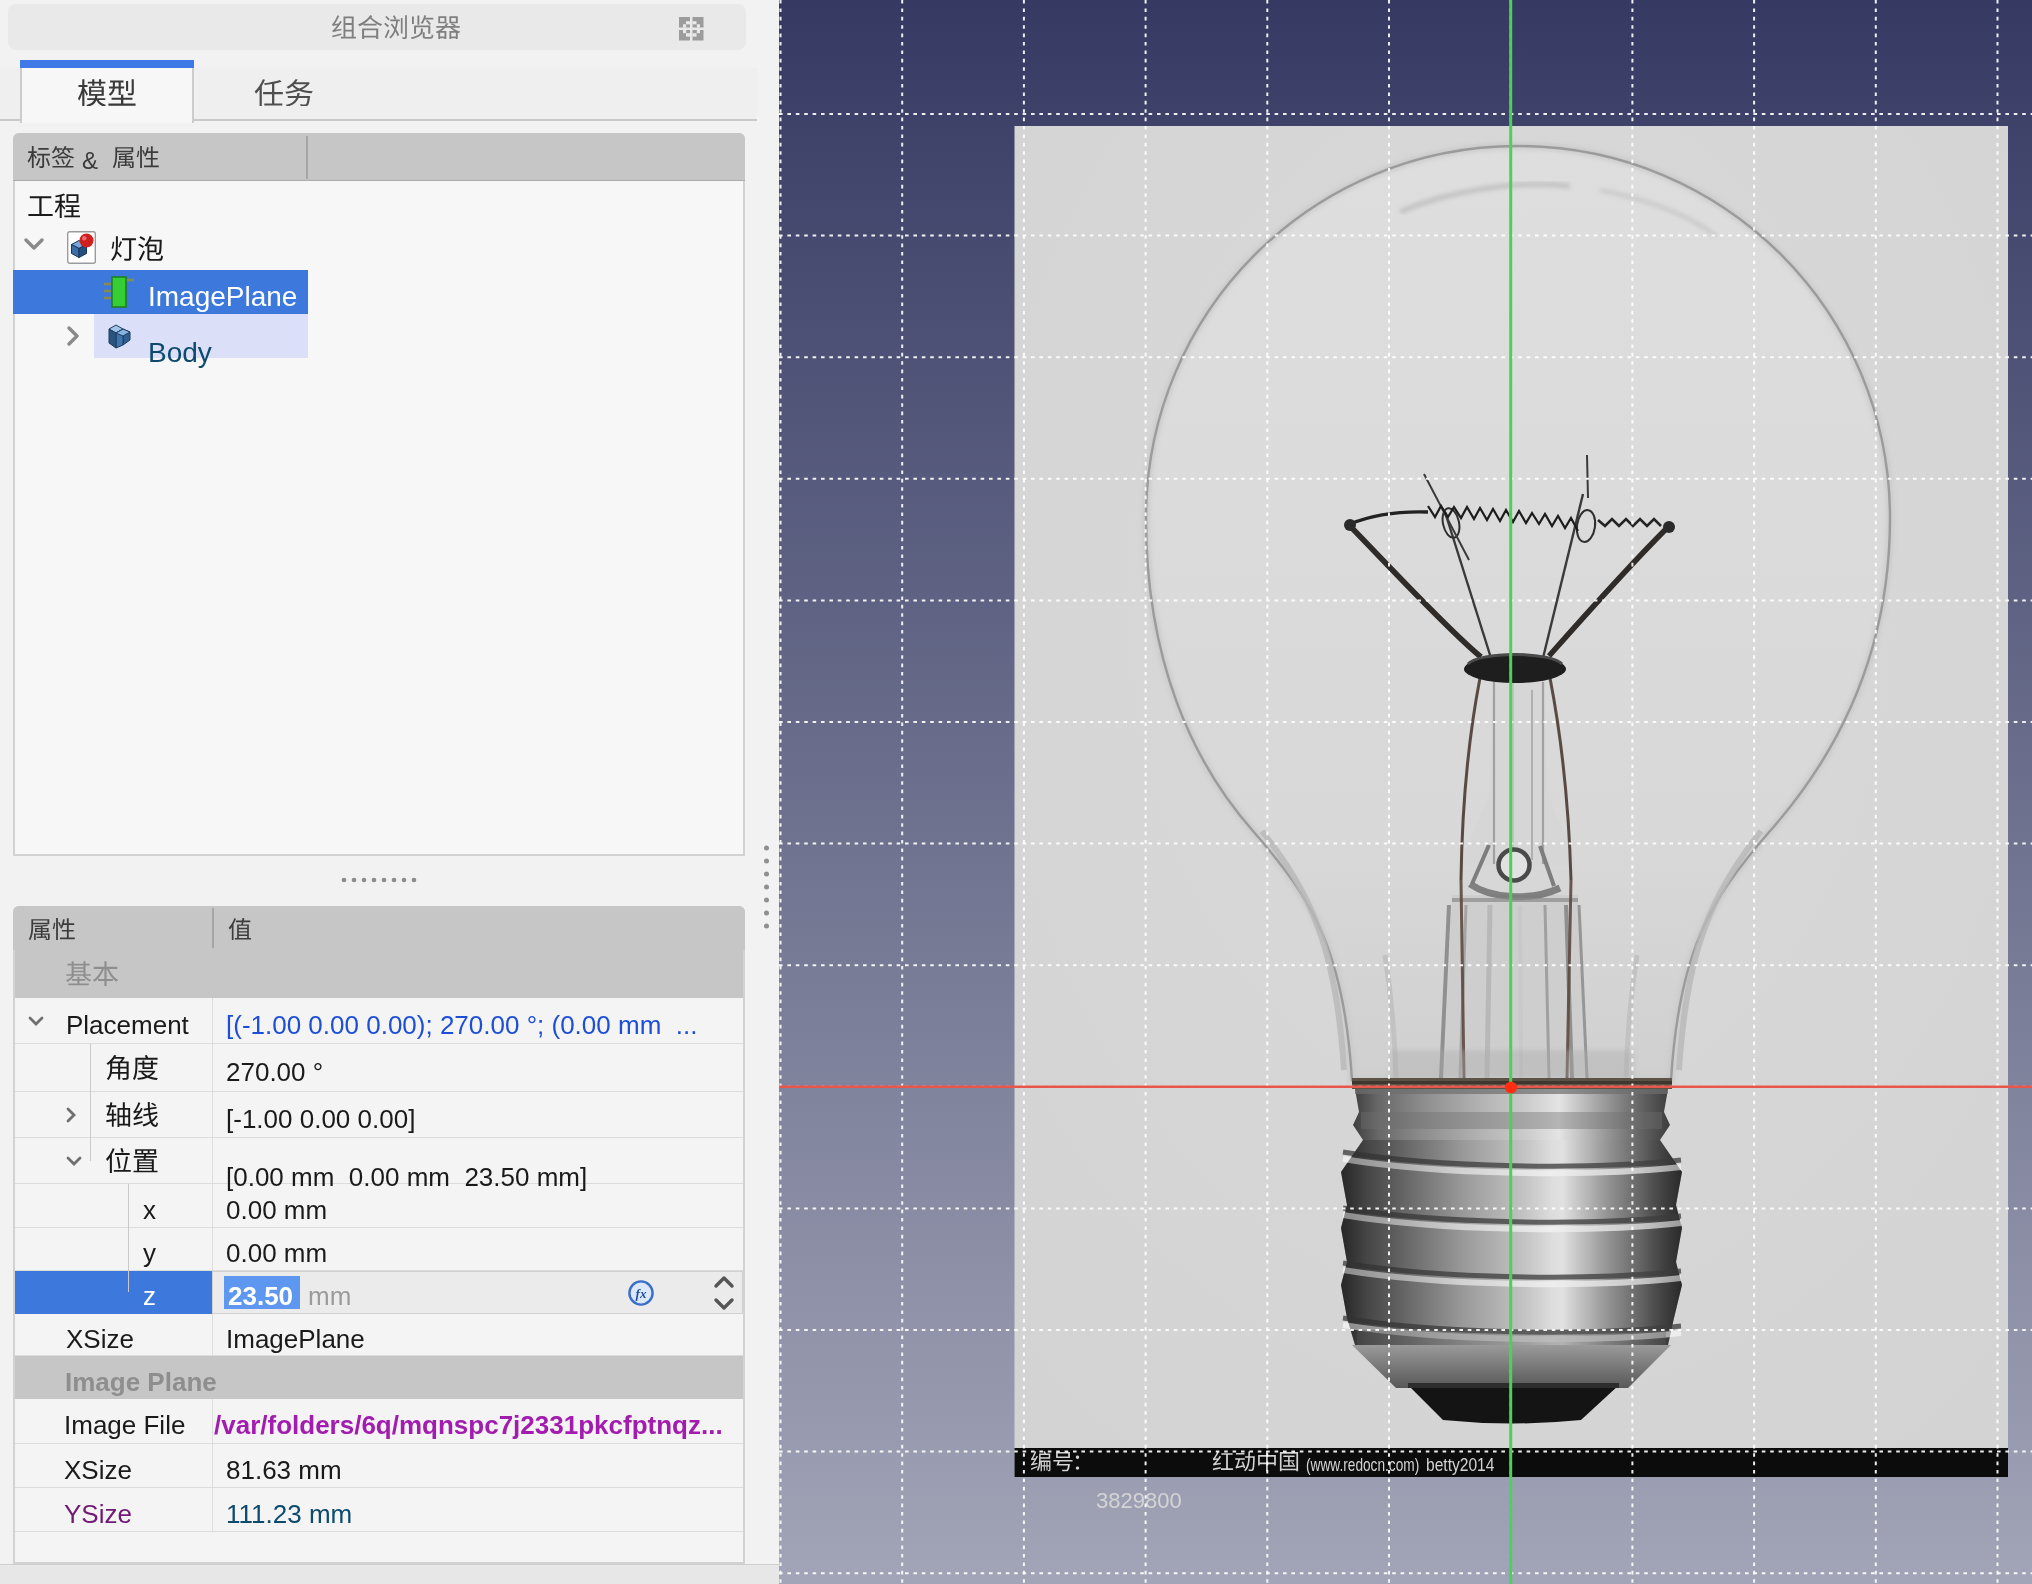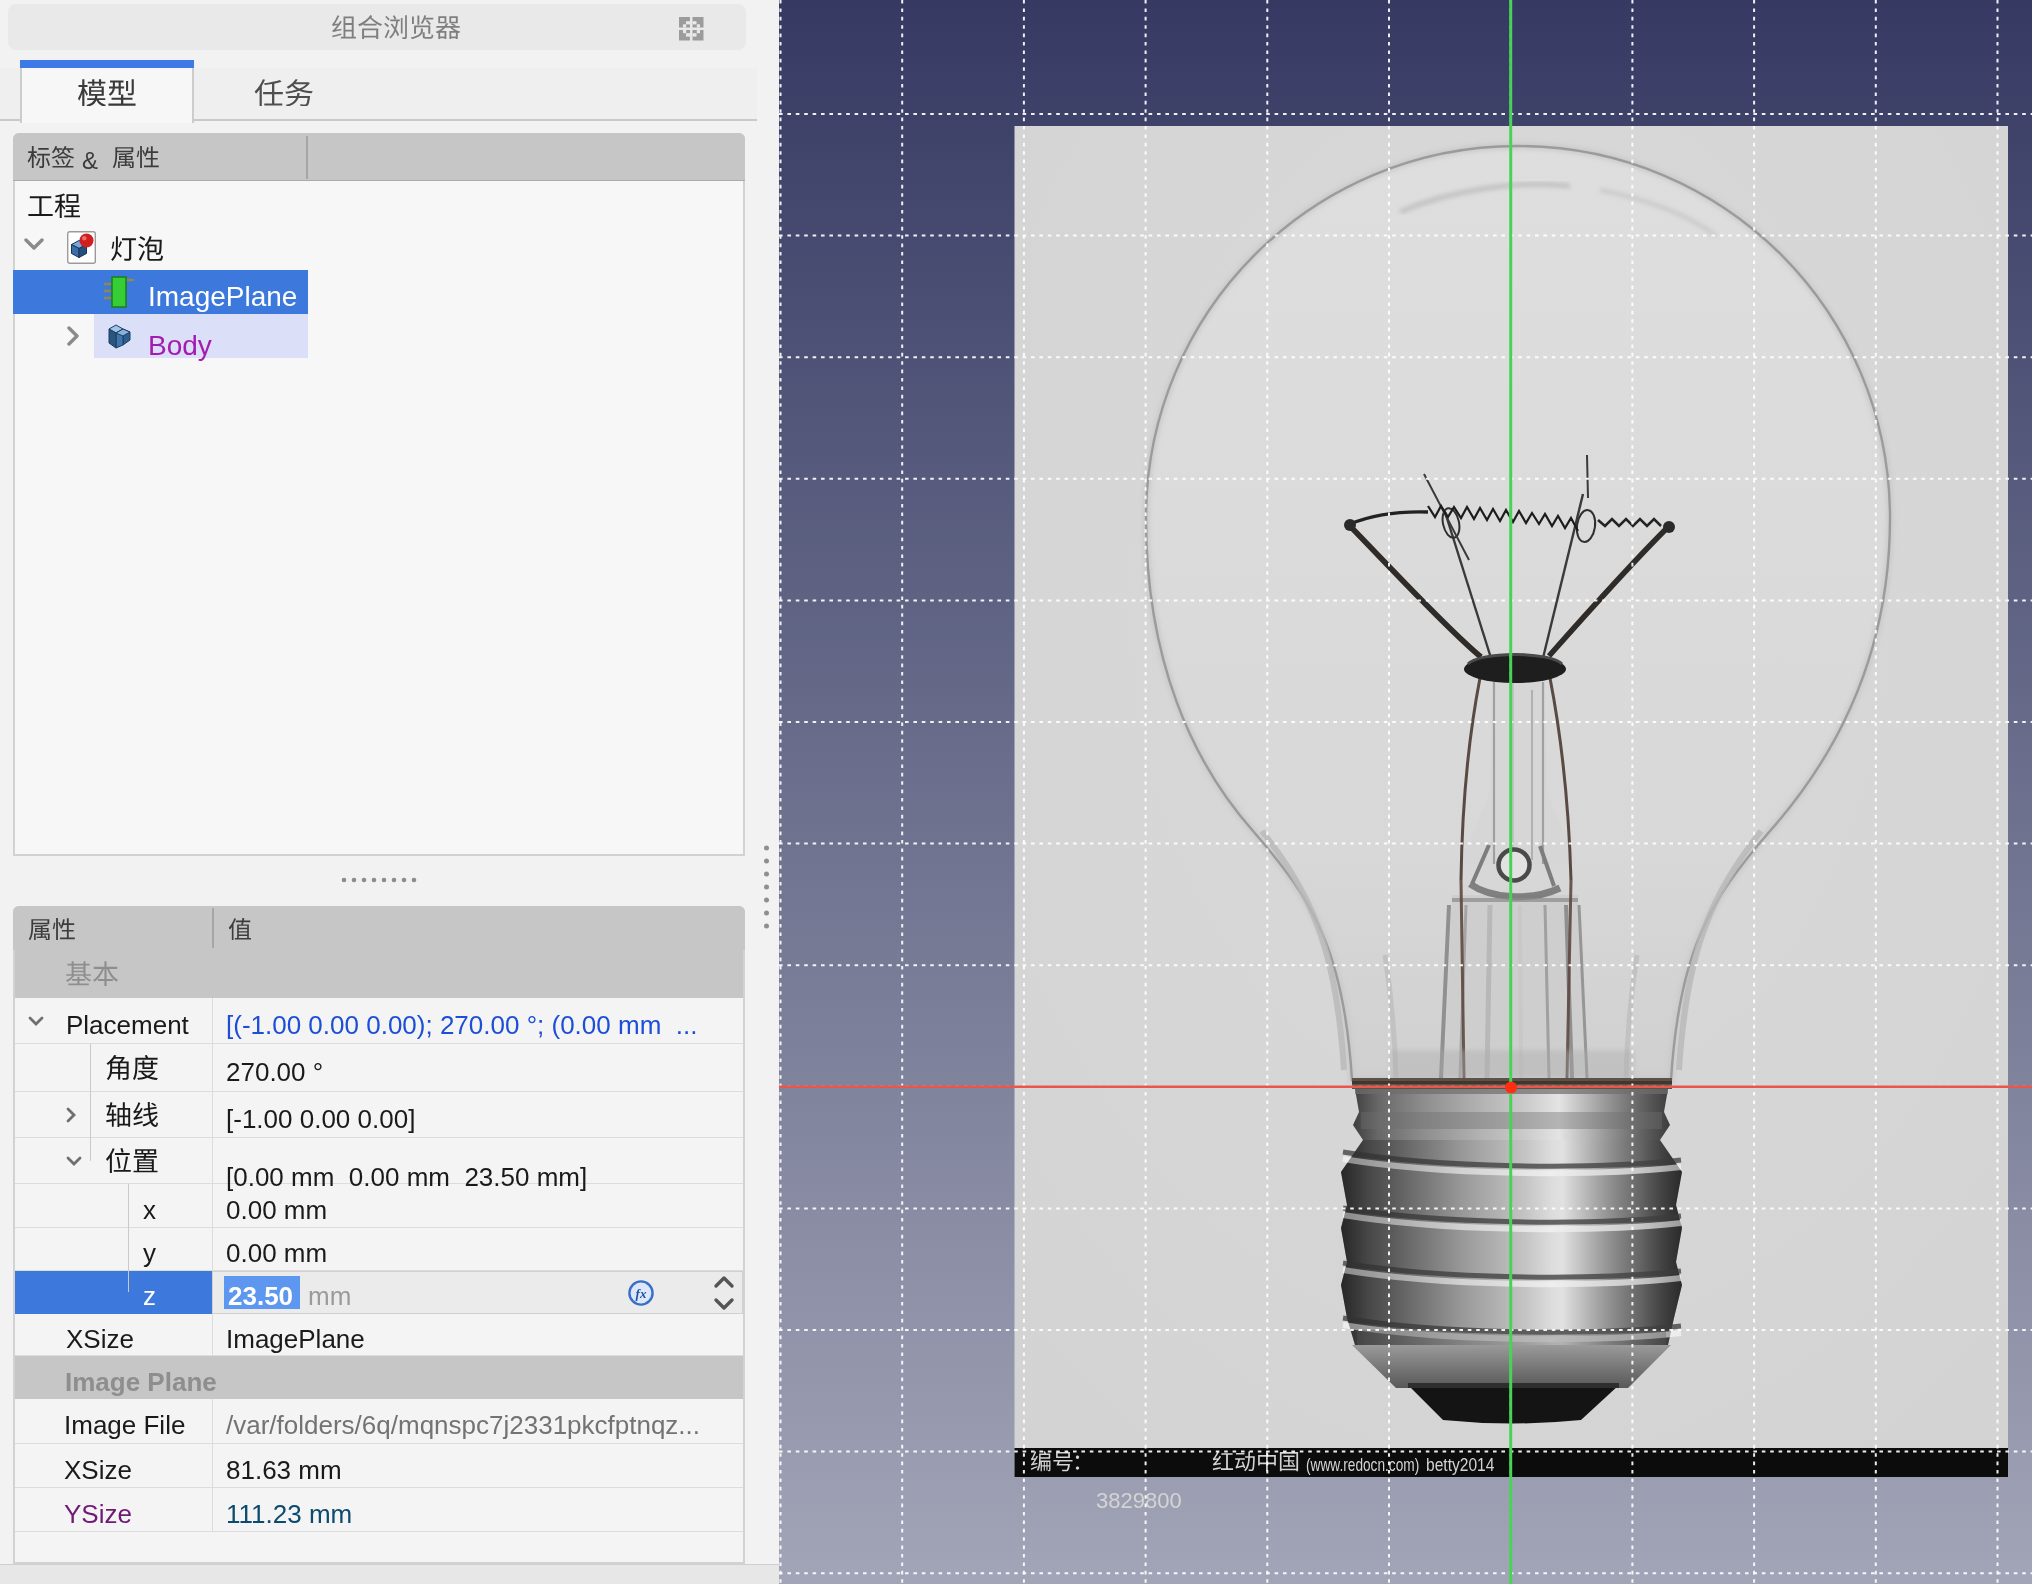--- a/index.html
+++ b/index.html
@@ -142,21 +142,21 @@
   </svg>
 <svg class="abs" style="left:106px;top:319px" width="30" height="30" viewBox="0 0 30 30">
 <g stroke="#1c3e63" stroke-width="1" stroke-linejoin="round">
 <path d="M3 10 L10 6 L17 10 L10 14 Z" fill="#9fc4e8"></path>
 <path d="M17 10 L24 13 L24 21 L17 26 Z" fill="#2f5d8f"></path>
 <path d="M10 14 L17 10 L17 26 L10 29 Z" fill="#3f74ad"></path>
 <path d="M3 10 L10 14 L10 29 L3 24 Z" fill="#2a557f"></path>
 <path d="M10 14 L17 17 L24 13 L17 10 Z" fill="#86b2dd"></path>
     </g>
   </svg>
-<div style="position:absolute;left:148px;top:330px;font-size:28px;color:#a21caf;font-weight:400;letter-spacing:0;white-space:pre">Body</div>
+<div style="position:absolute;left:148px;top:337px;font-size:28px;color:#0c4a6e;font-weight:400;letter-spacing:0;white-space:pre">Body</div>
 <svg class="abs" style="left:338px;top:877px" width="86" height="7" viewBox="0 0 86 7">
     <circle cx="6" cy="3" r="2.3" fill="#8c8c8c"></circle>
     <circle cx="16" cy="3" r="2.3" fill="#8c8c8c"></circle>
     <circle cx="26" cy="3" r="2.3" fill="#8c8c8c"></circle>
     <circle cx="36" cy="3" r="2.3" fill="#8c8c8c"></circle>
     <circle cx="46" cy="3" r="2.3" fill="#8c8c8c"></circle>
     <circle cx="56" cy="3" r="2.3" fill="#8c8c8c"></circle>
     <circle cx="66" cy="3" r="2.3" fill="#8c8c8c"></circle>
     <circle cx="76" cy="3" r="2.3" fill="#8c8c8c"></circle>
   </svg>
@@ -247,21 +247,21 @@
 <div style="position:absolute;left:64px;top:1410.0px;font-size:26px;color:#1a1a1a;font-weight:400;letter-spacing:0;white-space:pre">Image File</div>
 <div style="position:absolute;left:64px;top:1454.5px;font-size:26px;color:#1a1a1a;font-weight:400;letter-spacing:0;white-space:pre">XSize</div>
 <div style="position:absolute;left:64px;top:1498.5px;font-size:26px;color:#701a75;font-weight:400;letter-spacing:0;white-space:pre">YSize</div>
 <div style="position:absolute;left:226px;top:1009.5px;font-size:26px;color:#1d4ed8;font-weight:400;letter-spacing:0;white-space:pre">[(-1.00 0.00 0.00); 270.00 °; (0.00 mm  ...</div>
 <div style="position:absolute;left:226px;top:1056.5px;font-size:26px;color:#1a1a1a;font-weight:400;letter-spacing:0;white-space:pre">270.00 °</div>
 <div style="position:absolute;left:226px;top:1103.5px;font-size:26px;color:#1a1a1a;font-weight:400;letter-spacing:0;white-space:pre">[-1.00 0.00 0.00]</div>
 <div style="position:absolute;left:226px;top:1162px;font-size:26px;color:#1a1a1a;font-weight:400;letter-spacing:0;white-space:pre">[0.00 mm  0.00 mm  23.50 mm]</div>
 <div style="position:absolute;left:226px;top:1194.5px;font-size:26px;color:#1a1a1a;font-weight:400;letter-spacing:0;white-space:pre">0.00 mm</div>
 <div style="position:absolute;left:226px;top:1238.0px;font-size:26px;color:#1a1a1a;font-weight:400;letter-spacing:0;white-space:pre">0.00 mm</div>
 <div style="position:absolute;left:226px;top:1323.5px;font-size:26px;color:#1a1a1a;font-weight:400;letter-spacing:0;white-space:pre">ImagePlane</div>
-<div style="position:absolute;left:226px;top:1410.0px;font-size:26px;color:#737373;font-weight:400;letter-spacing:0;white-space:pre">/var/folders/6q/mqnspc7j2331pkcfptnqz...</div>
+<div style="position:absolute;left:214px;top:1410.0px;font-size:26px;color:#a21caf;font-weight:700;letter-spacing:0;white-space:pre">/var/folders/6q/mqnspc7j2331pkcfptnqz...</div>
 <div style="position:absolute;left:226px;top:1454.5px;font-size:26px;color:#1a1a1a;font-weight:400;letter-spacing:0;white-space:pre">81.63 mm</div>
 <div style="position:absolute;left:226px;top:1498.5px;font-size:26px;color:#0c4a6e;font-weight:400;letter-spacing:0;white-space:pre">111.23 mm</div>
 <div class="abs" style="left:15px;top:1271px;width:197px;height:43px;background:#3d79dd"></div>
 <div class="abs" style="left:212px;top:1271px;width:531px;height:43px;background:#ebebeb;border:1px solid #d0d0d0"></div>
 <div style="position:absolute;left:143px;top:1281.0px;font-size:26px;color:#ffffff;font-weight:400;letter-spacing:0;white-space:pre">z</div>
 <div class="abs" style="left:224px;top:1276px;width:76px;height:33px;background:#5d97f0"></div>
 <div style="position:absolute;left:228px;top:1281.0px;font-size:26px;color:#ffffff;font-weight:700;letter-spacing:0;white-space:pre">23.50</div>
 <div style="position:absolute;left:308px;top:1281.0px;font-size:26px;color:#9b9b9b;font-weight:400;letter-spacing:0;white-space:pre">mm</div>
 <svg class="abs" style="left:627px;top:1278.5px" width="28" height="28" viewBox="0 0 28 28">
 <circle cx="14" cy="14" r="11.6" fill="#dce8fa" stroke="#3a6fc8" stroke-width="2.4"></circle>

